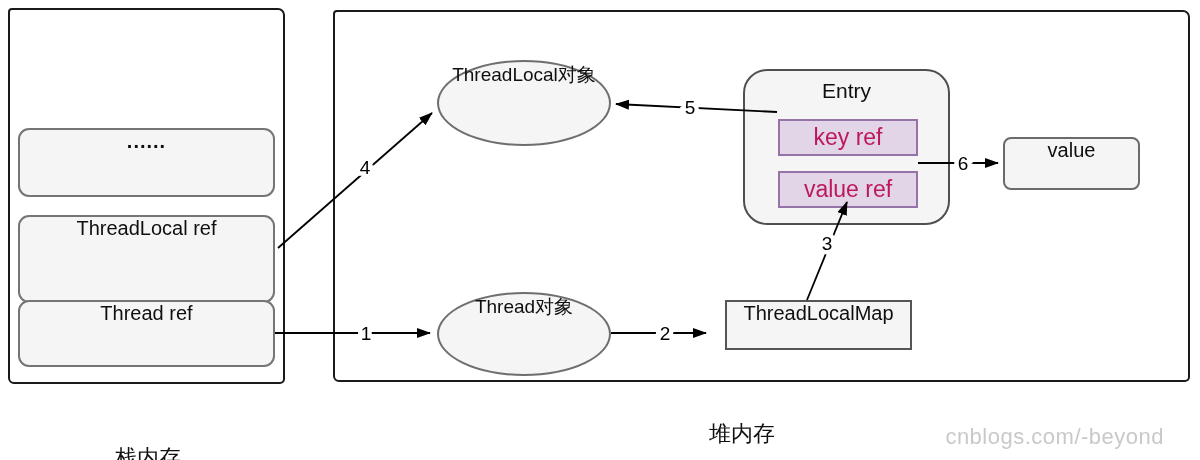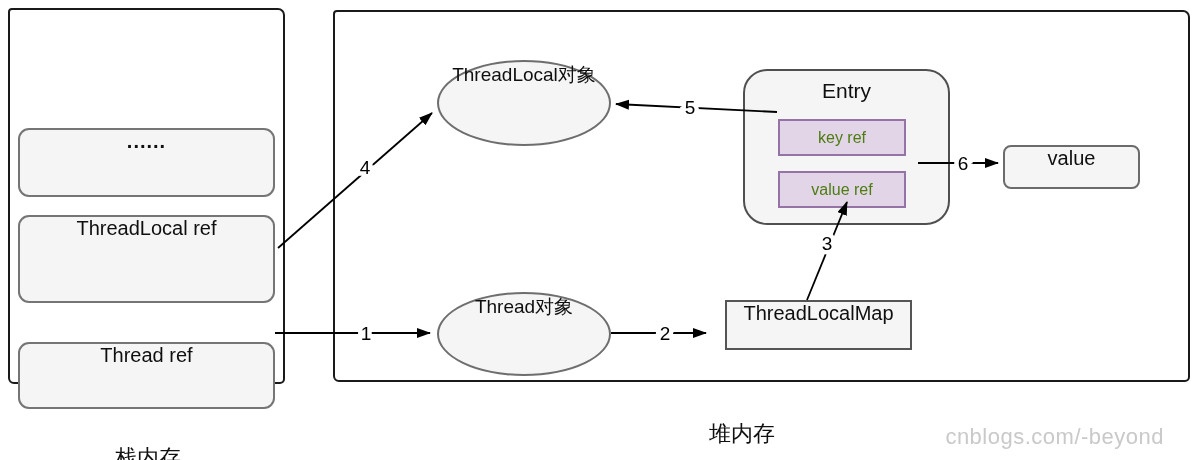--- a/index.html
+++ b/index.html
@@ -34,21 +34,21 @@
     font-size: 20px;
     color: #0f0f0f;
     text-align: center;
   }
   .rounded { border-radius: 10px; }
 
   
   .slot { left: 8px; width: 257px; height: 88px; border-radius: 11px; border-color: #757575; }
   .slot-dots   { top: 118px; height: 69px; font-size: 20px; letter-spacing: 1px; font-weight: bold; }
   .slot-tl-ref { top: 205px; }
-  .slot-t-ref  { top: 290px; height: 67px; margin-top: 42px; }
+  .slot-t-ref  { top: 290px; height: 67px; }
 
   
   .ellipse {
     border-radius: 50%;
     border-color: #6e6e6e;
     font-size: 19px;
     width: 174px;
     left: 102px;
   }
   .ellipse-threadlocal { top: 48px;  height: 86px; }
@@ -70,34 +70,34 @@
   .entry-title {
     width: 100%;
     text-align: center;
     padding-top: 8px;
     font-size: 21px;
     color: #0f0f0f;
   }
   .pill {
     position: absolute;
     left: 33px;
-    width: 128px;
+    width: 140px;
     height: 37px;
     display: flex;
     align-items: center;
     justify-content: center;
     background: #e1d5e7;
     border: 2px solid #9673a6;
-    font-size: 16px;
-    color: #4d7c0f;
+    font-size: 23px;
+    color: #be185d;
   }
   .pill-key   { top: 48px; }
   .pill-value { top: 100px; }
 
-  .value-box { left: 668px; top: 125px; width: 137px; height: 44px; border-radius: 8px; margin-top: 8px; }
+  .value-box { left: 668px; top: 125px; width: 137px; height: 53px; border-radius: 8px; }
 
   
   .caption {
     position: absolute;
     width: 140px;
     text-align: center;
     font-size: 22px;
     color: #111;
   }
   .caption-stack { left: 78px;  top: 443px; }

